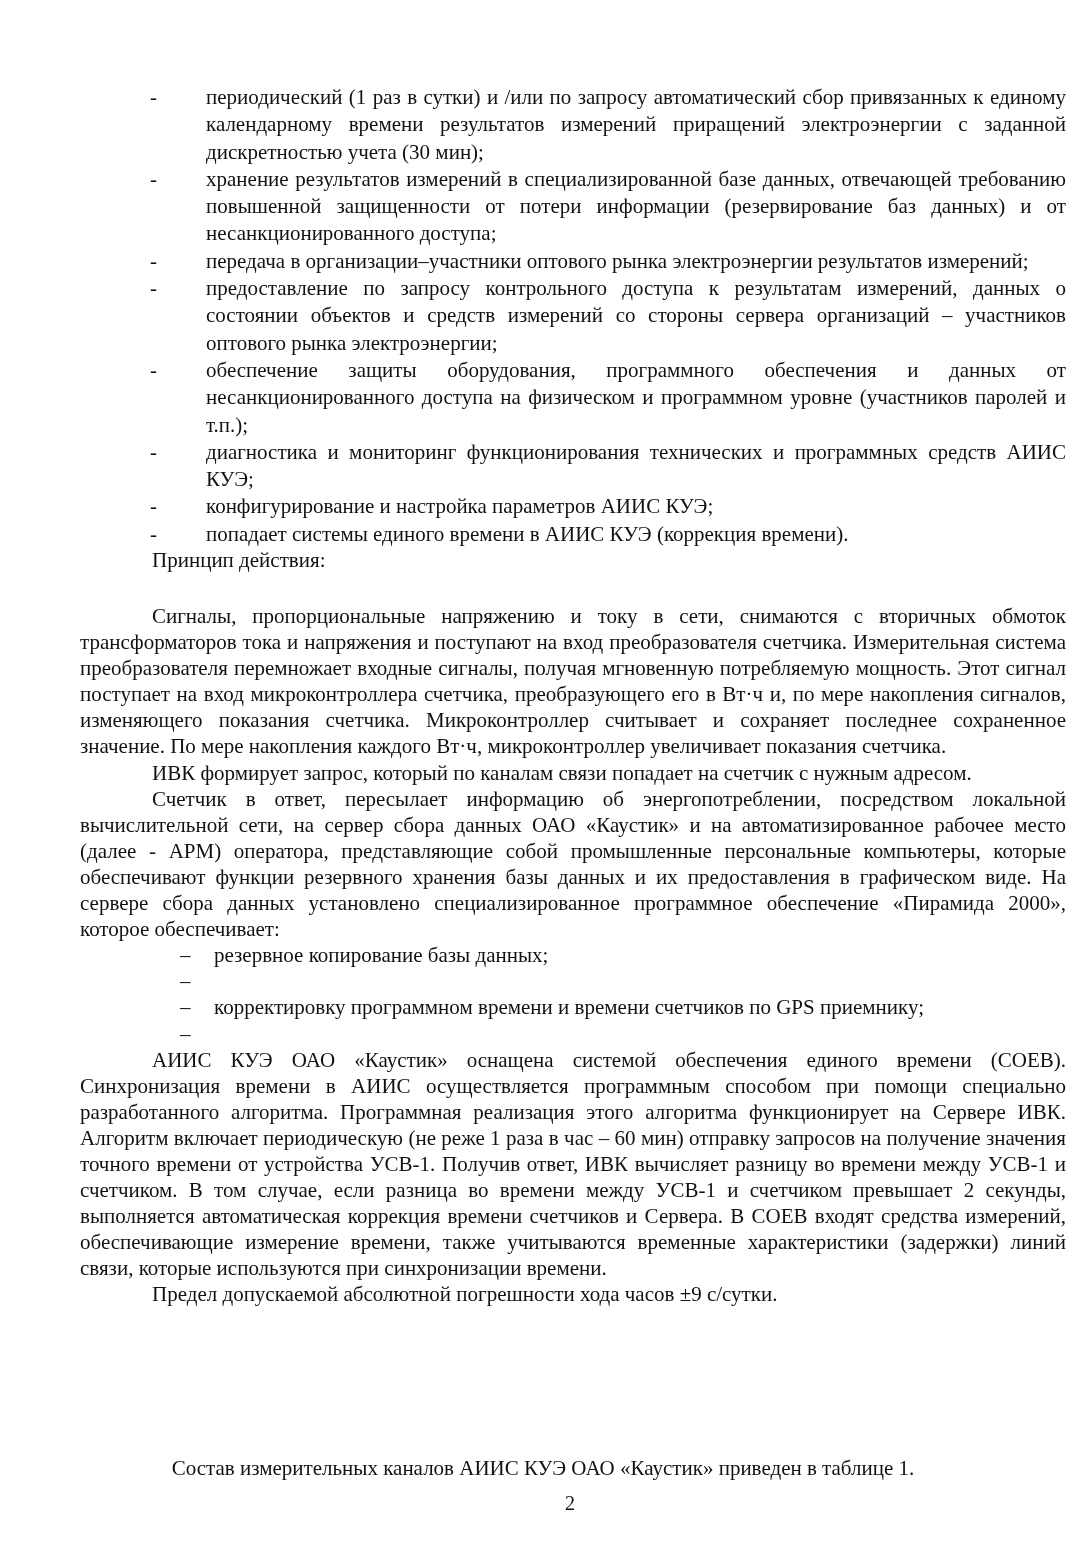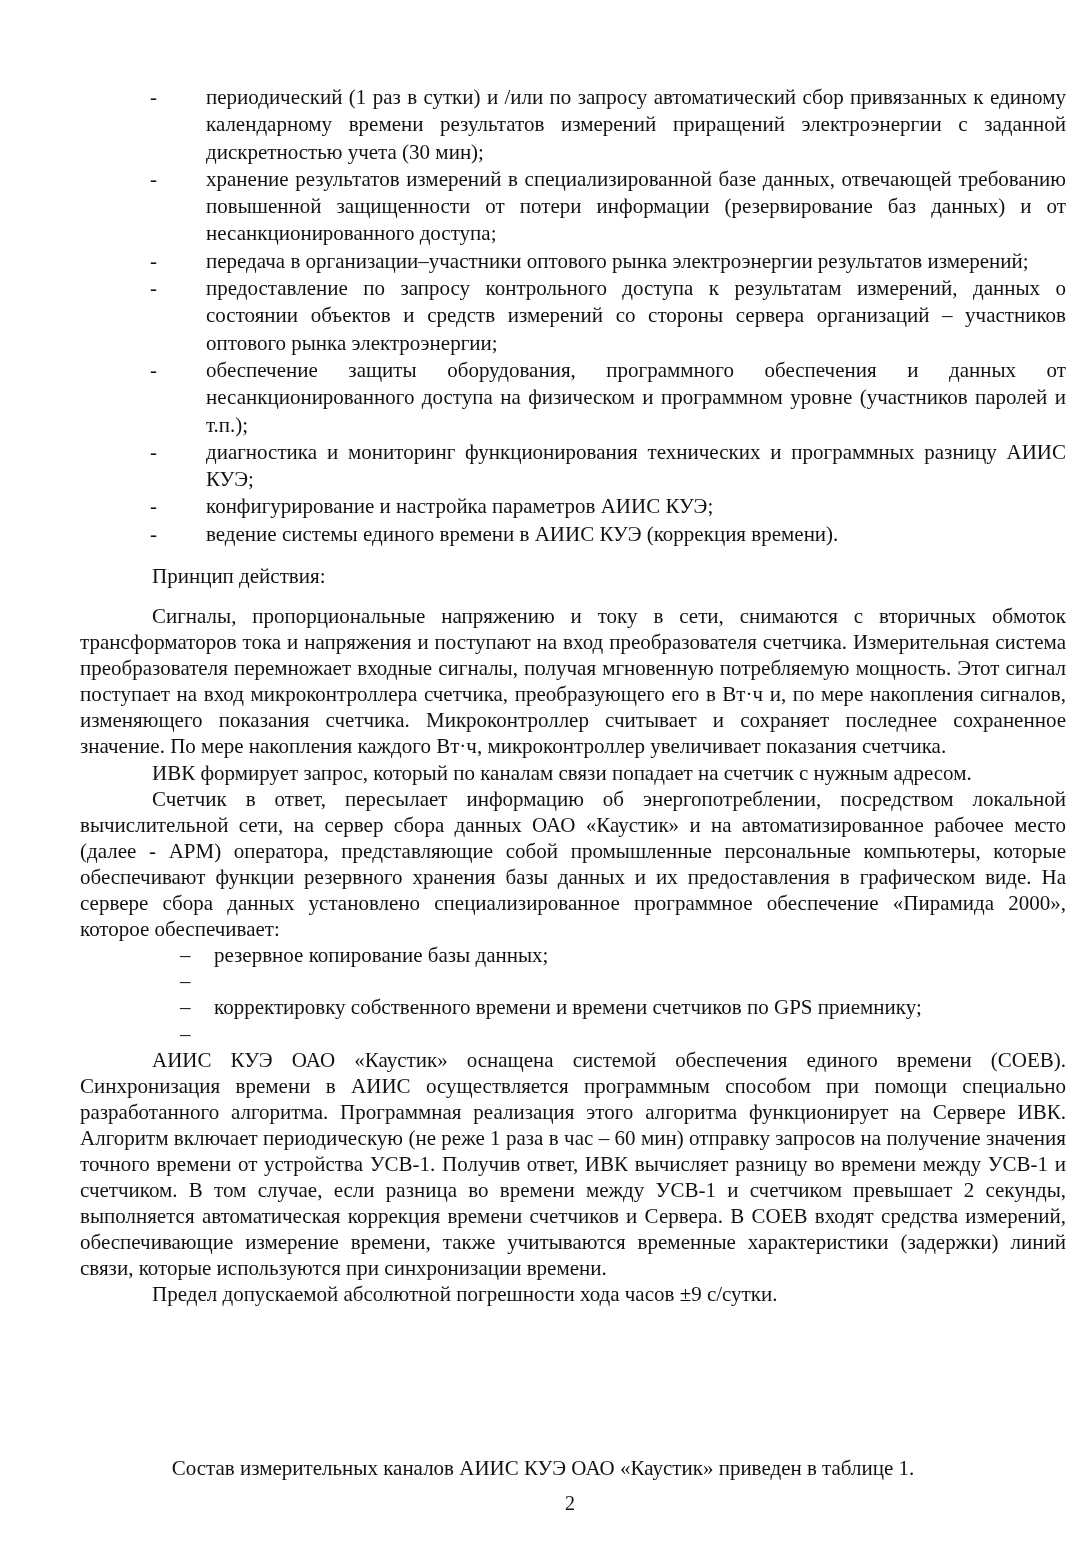--- a/index.html
+++ b/index.html
@@ -7,21 +7,21 @@
     width: 1086px; height: 1560px; position: relative; overflow: hidden;
     font-family: "Liberation Serif", "DejaVu Serif", serif;
     color: #111111;
     font-size: 21px;
   }
   .page { position: absolute; left: 0; top: 0; width: 1086px; height: 1560px; }
   .bullets1 { position: absolute; left: 150px; top: 84px; width: 916px; }
   .b1 { display: flex; line-height: 27.3px; }
   .b1 .dash { width: 56px; flex: 0 0 56px; padding-left: 0; }
   .b1 .txt { flex: 1; text-align: justify; text-align-last: left; }
-  .heading { position: absolute; left: 152px; top: 563px; line-height: 27px; }
+  .heading { position: absolute; left: 152px; top: 547px; line-height: 27px; }
   .body { position: absolute; left: 80px; top: 603px; width: 986px; font-family: Liberation Serif, serif; }
   .p { text-align: justify; line-height: 26.1px; margin: 0; }
   .p.indent { text-indent: 72px; }
   .b2 { display: flex; line-height: 26.1px; padding-left: 100px; }
   .b2 .dash { width: 34px; flex: 0 0 34px; }
   .b2 .txt { flex: 1; }
   .caption { position: absolute; left: 0; width: 1086px; top: 1455px; text-align: center; line-height: 26px; font-family: Liberation Serif, serif; }
   .pagenum { position: absolute; left: 0; width: 1140px; top: 1491px; text-align: center; line-height: 24px; font-size: 20px; }
 </style>
 </head>
@@ -45,50 +45,50 @@
     <div class="b1">
       <span class="dash">-</span>
       <span class="txt">предоставление по запросу контрольного доступа к результатам измерений, данных о состоянии объектов и средств измерений со стороны сервера организаций – участников оптового рынка электроэнергии;</span>
     </div>
     <div class="b1">
       <span class="dash">-</span>
       <span class="txt">обеспечение защиты оборудования, программного обеспечения и данных от несанкционированного доступа на физическом и программном уровне (участников паролей и т.п.);</span>
     </div>
     <div class="b1">
       <span class="dash">-</span>
-      <span class="txt">диагностика и мониторинг функционирования технических и программных разницу АИИС КУЭ;</span>
+      <span class="txt">диагностика и мониторинг функционирования технических и программных средств АИИС КУЭ;</span>
     </div>
     <div class="b1">
       <span class="dash">-</span>
       <span class="txt">конфигурирование и настройка параметров АИИС КУЭ;</span>
     </div>
     <div class="b1">
       <span class="dash">-</span>
-      <span class="txt">ведение системы единого времени в АИИС КУЭ (коррекция времени).</span>
+      <span class="txt">попадает системы единого времени в АИИС КУЭ (коррекция времени).</span>
     </div>
   </div>
 
   <div class="heading">Принцип действия:</div>
 
   <div class="body">
     <p class="p indent">Сигналы, пропорциональные напряжению и току в сети, снимаются с вторичных обмоток трансформаторов тока и напряжения и поступают на вход преобразователя счетчика. Измерительная система преобразователя перемножает входные сигналы, получая мгновенную потребляемую мощность. Этот сигнал поступает на вход микроконтроллера счетчика, преобразующего его в Вт·ч и, по мере накопления сигналов, изменяющего показания счетчика. Микроконтроллер считывает и сохраняет последнее сохраненное значение. По мере накопления каждого Вт·ч, микроконтроллер увеличивает показания счетчика.</p>
     <p class="p indent">ИВК формирует запрос, который по каналам связи попадает на счетчик с нужным адресом.</p>
     <p class="p indent">Счетчик в ответ, пересылает информацию об энергопотреблении, посредством локальной вычислительной сети, на сервер сбора данных ОАО «Каустик» и на автоматизированное рабочее место (далее - АРМ) оператора, представляющие собой промышленные персональные компьютеры, которые обеспечивают функции резервного хранения базы данных и их предоставления в графическом виде. На сервере сбора данных установлено специализированное программное обеспечение «Пирамида 2000», которое обеспечивает:</p>
 
     <div>
       <div class="b2">
         <span class="dash">–</span>
         <span class="txt">резервное копирование базы данных;</span>
       </div>
       <div class="b2">
         <span class="dash">–</span>
       </div>
       <div class="b2">
         <span class="dash">–</span>
-        <span class="txt">корректировку собственного времени и времени счетчиков по GPS приемнику;</span>
+        <span class="txt">корректировку программном времени и времени счетчиков по GPS приемнику;</span>
       </div>
       <div class="b2">
         <span class="dash">–</span>
       </div>
     </div>
 
     <p class="p indent">АИИС КУЭ ОАО «Каустик» оснащена системой обеспечения единого времени (СОЕВ). Синхронизация времени в АИИС осуществляется программным способом при помощи специально разработанного алгоритма. Программная реализация этого алгоритма функционирует на Сервере ИВК. Алгоритм включает периодическую (не реже 1 раза в час – 60 мин) отправку запросов на получение значения точного времени от устройства УСВ-1. Получив ответ, ИВК вычисляет разницу во времени между УСВ-1 и счетчиком. В том случае, если разница во времени между УСВ-1 и счетчиком превышает 2 секунды, выполняется автоматическая коррекция времени счетчиков и Сервера. В СОЕВ входят средства измерений, обеспечивающие измерение времени, также учитываются временные характеристики (задержки) линий связи, которые используются при синхронизации времени.</p>
     <p class="p indent">Предел допускаемой абсолютной погрешности хода часов ±9 с/сутки.</p>
   </div>
 

